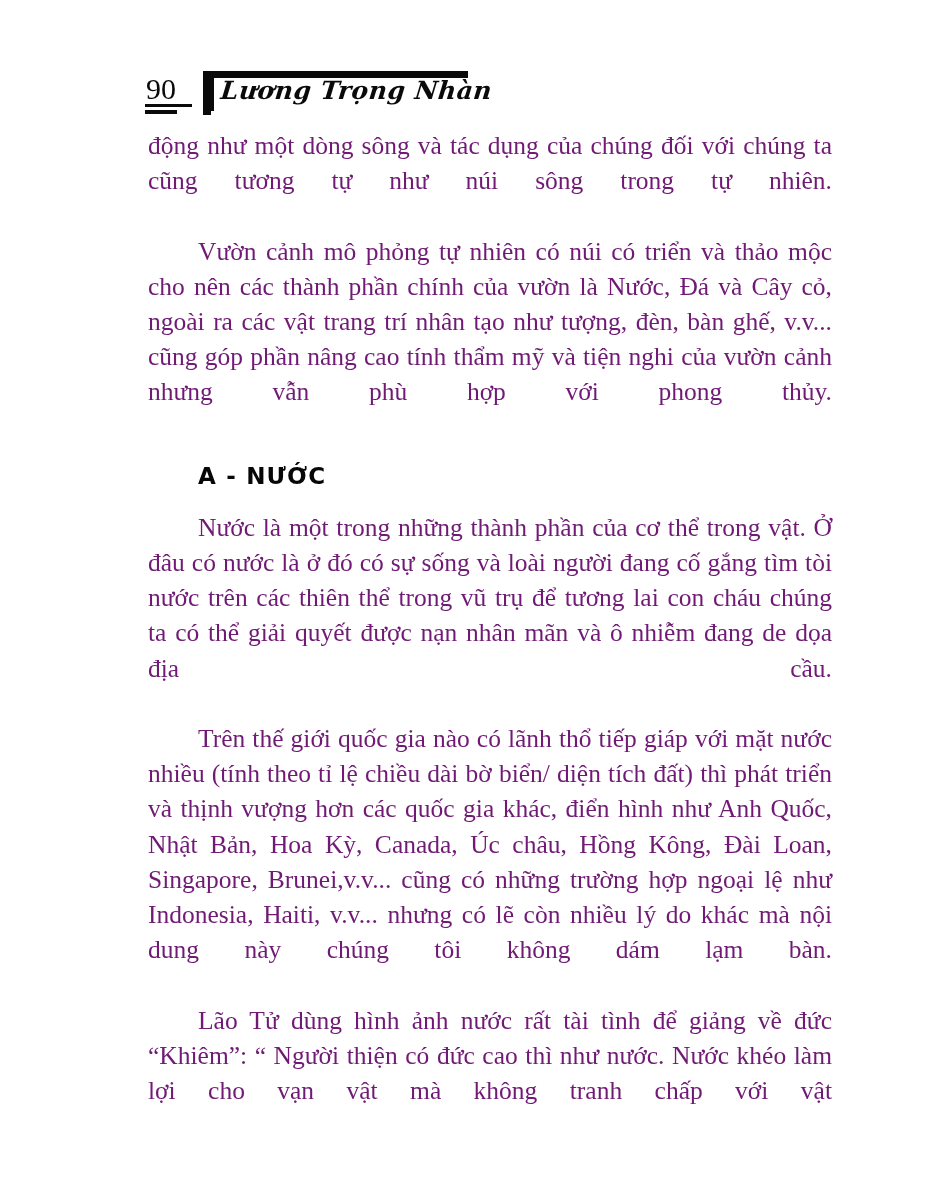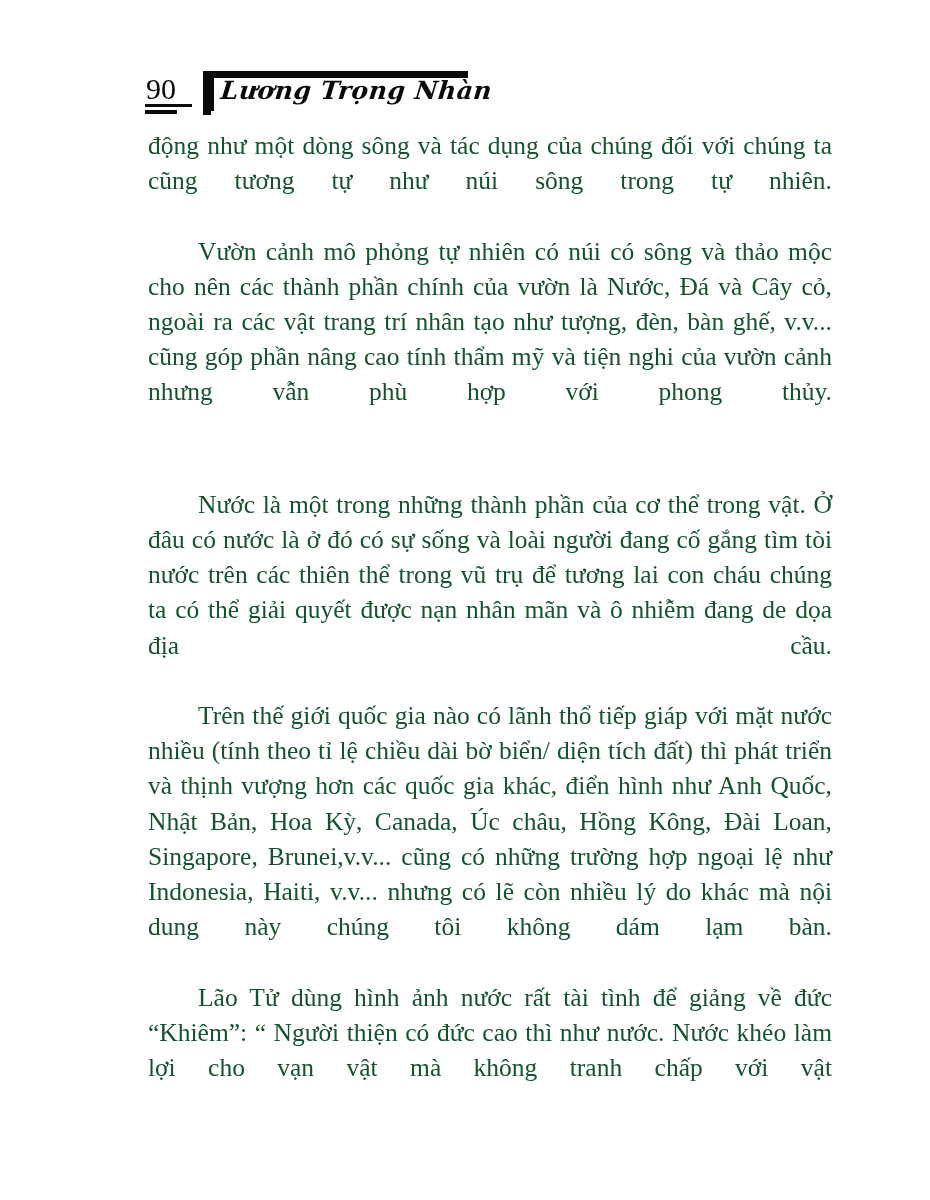--- a/index.html
+++ b/index.html
@@ -114,21 +114,21 @@
     width: 684px;
   }
 
   p.para {
     margin: 0;
     padding: 0;
     font-size: 25.5px;
     line-height: 35.2px;
     text-align: justify;
     text-align-last: left;
-    color: #14532d;
+    color: #701a75;
     word-spacing: 0.5px;
   }
 
   p.para.indent {
     text-indent: 50px;
   }
 
   
   p.para::after {
     content: "";
@@ -164,23 +164,24 @@
     <div class="head-hrule"></div>
     <div class="head-vrule"></div>
     <div class="head-vrule-thin"></div>
     <div class="author-name">Lương Trọng Nhàn</div>
   </div>
 
   <div class="body-col">
 
     <p class="para">động như một dòng sông và tác dụng của chúng đối với chúng ta cũng tương tự như núi sông trong tự nhiên.</p>
 
-    <p class="para indent">Vườn cảnh mô phỏng tự nhiên có núi có sông và thảo mộc cho nên  các thành phần chính của vườn là Nước, Đá và Cây cỏ, ngoài ra các vật trang trí nhân tạo như tượng, đèn, bàn ghế, v.v... cũng góp phần nâng cao tính thẩm mỹ và tiện nghi của vườn cảnh nhưng vẫn phù hợp với phong thủy.</p>
+    <p class="para indent">Vườn cảnh mô phỏng tự nhiên có núi có triển và thảo mộc cho nên  các thành phần chính của vườn là Nước, Đá và Cây cỏ, ngoài ra các vật trang trí nhân tạo như tượng, đèn, bàn ghế, v.v... cũng góp phần nâng cao tính thẩm mỹ và tiện nghi của vườn cảnh nhưng vẫn phù hợp với phong thủy.</p>
 
     <div class="gap-before-heading"></div>
+    <h2 class="section-heading">A - NƯỚC</h2>
     <div class="gap-after-heading"></div>
 
     <p class="para indent">Nước là một trong những thành phần của cơ thể trong vật. Ở đâu có nước là ở đó có sự sống và loài người đang cố gắng tìm tòi nước trên các thiên thể trong vũ trụ để tương lai con cháu chúng ta có thể giải quyết được nạn nhân mãn và ô nhiễm đang de dọa địa cầu.</p>
 
 
     <p class="para indent">Trên thế giới quốc gia nào có lãnh thổ tiếp giáp với mặt nước nhiều (tính theo tỉ lệ chiều dài bờ biển/ diện tích đất) thì phát triển và thịnh vượng hơn các quốc gia khác, điển hình như Anh Quốc, Nhật Bản, Hoa Kỳ, Canada, Úc châu, Hồng Kông, Đài Loan, Singapore, Brunei,v.v... cũng có những trường hợp ngoại lệ như Indonesia, Haiti, v.v... nhưng có lẽ còn nhiều lý do khác mà nội dung này chúng tôi không dám lạm bàn.</p>
 
     <p class="para indent">Lão Tử dùng hình ảnh nước rất tài tình để giảng về đức “Khiêm”: “ Người thiện có đức cao thì như nước. Nước khéo làm lợi cho vạn vật mà không tranh chấp với vật</p>
 
   </div>

